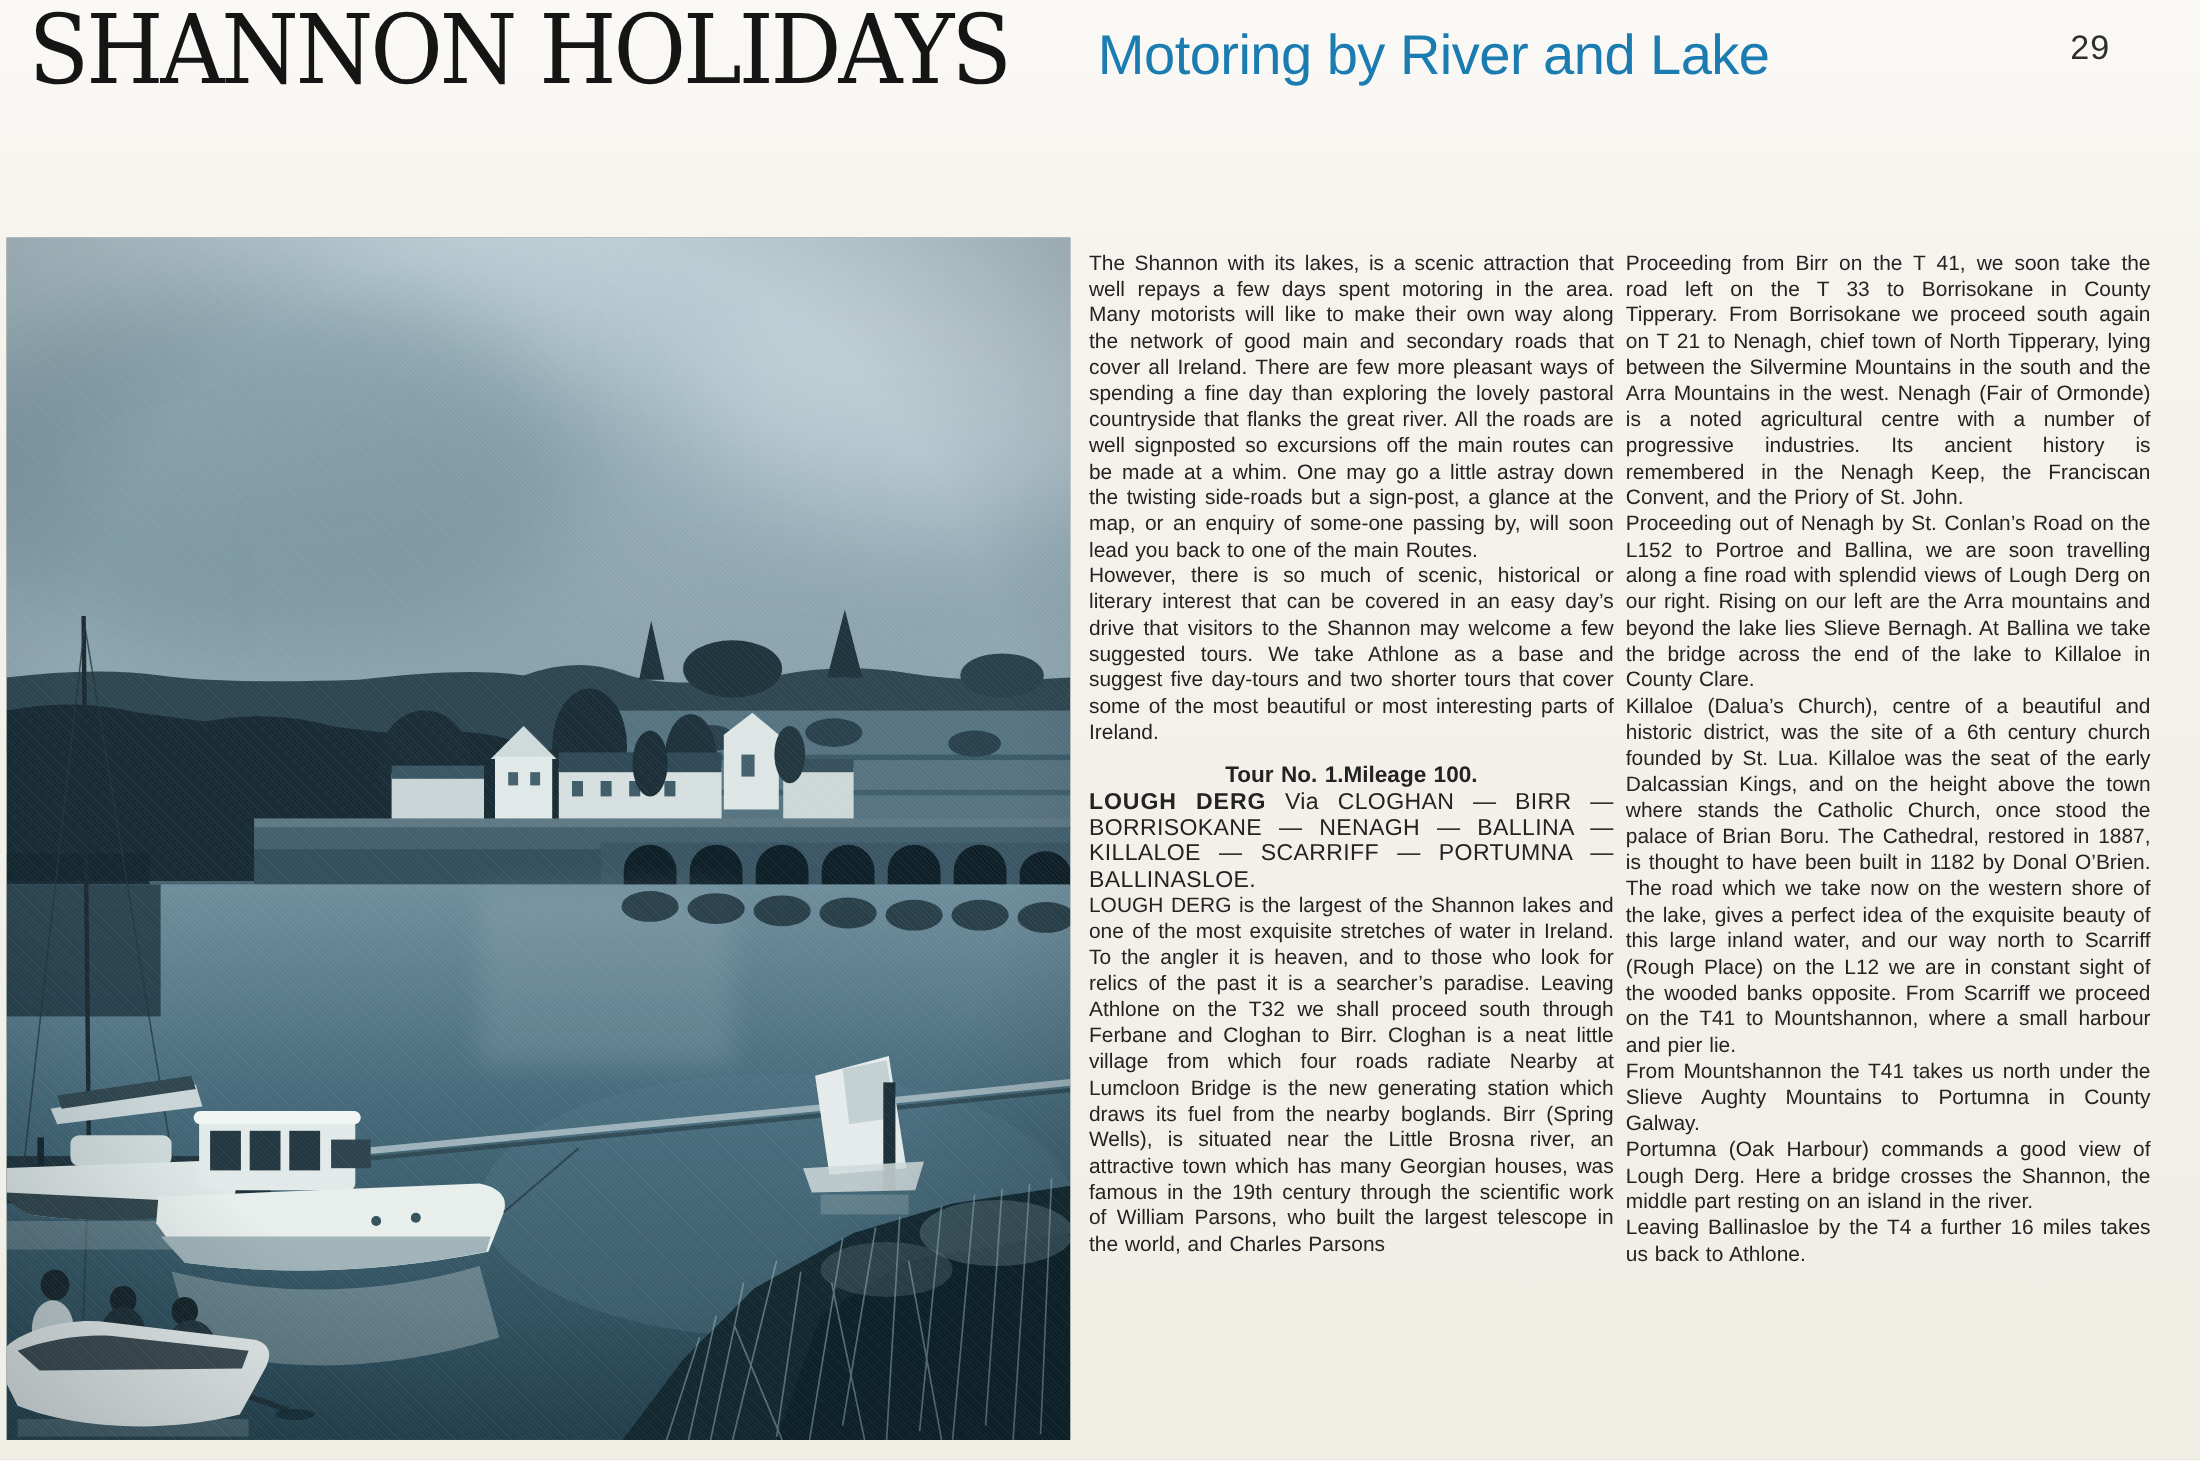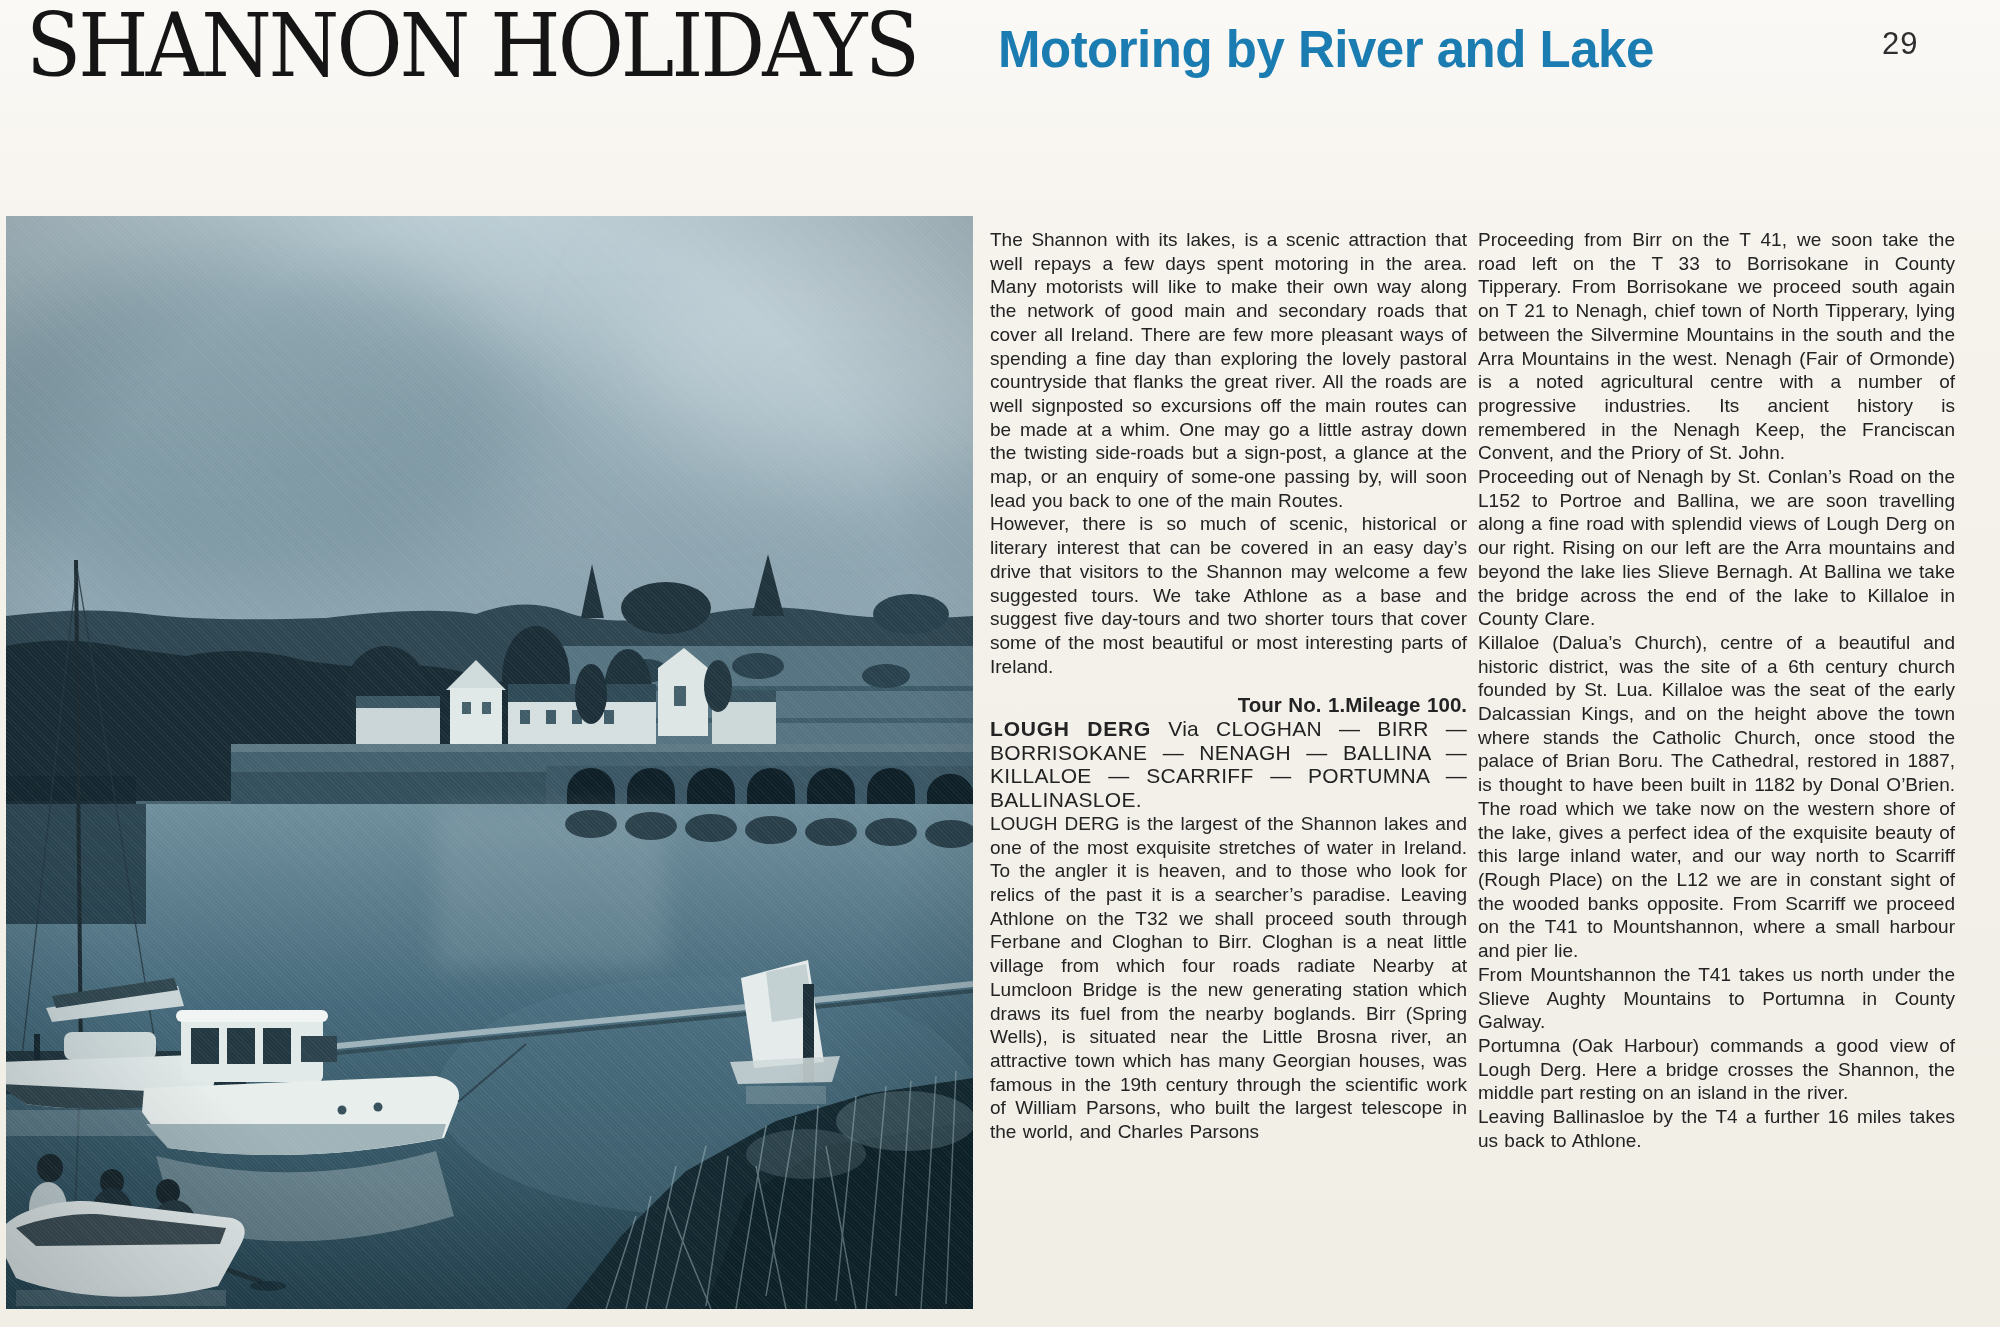--- a/index.html
+++ b/index.html
@@ -10,21 +10,21 @@
   }
   
   .brand{
     position:absolute; left:26px; top:2px; white-space:nowrap;
     font-family:"DejaVu Serif", serif; font-size:84px; line-height:1;
     color:#151515; letter-spacing:-3px;
     transform:scaleY(1.04) scaleX(0.96); transform-origin:left top;
   }
   .headline{
     position:absolute; left:998px; top:22px; white-space:nowrap;
-    font-size:51px; font-weight:bold; letter-spacing:-0.5px; line-height:1.1;
+    font-size:51px; font-weight:normal; letter-spacing:-0.5px; line-height:1.1;
   }
   .pagenum{
     position:absolute; left:1882px; top:26px;
     font-size:31px; color:#2e2e2e; letter-spacing:1px;
   }
   
   .photo{
     position:absolute; left:6px; top:216px; width:967px; height:1093px;
     background:#47626f; overflow:hidden;
   }
@@ -38,21 +38,21 @@
     position:absolute; top:228px; width:477px;
     font-size:19px; line-height:23.7px; text-align:justify;
     word-spacing:1px; color:#232323;
   }
   .col-1{left:990px;}
   .col-2{left:1478px;}
   .col p{margin:0;}
   .gap-sm{margin-top:8px;}
   .gap-md{margin-top:11px;}
   .tour-row{
-    display:flex; justify-content:flex-end; align-items:baseline;
+    display:flex; justify-content:center; align-items:baseline;
     margin-top:15px; font-weight:bold; font-size:20.5px;
   }
   .route{margin-top:17px; font-size:21px; letter-spacing:0.3px;}
   .route .lead{font-weight:bold; letter-spacing:0.8px;}
   .first-line-offset{margin-top:12px;}
 </style>
 </head>
 <body>
 
 <div class="page">

